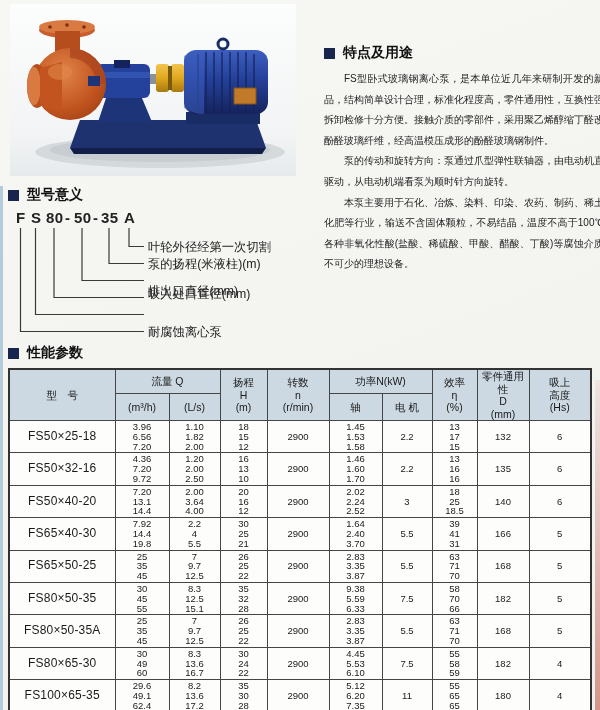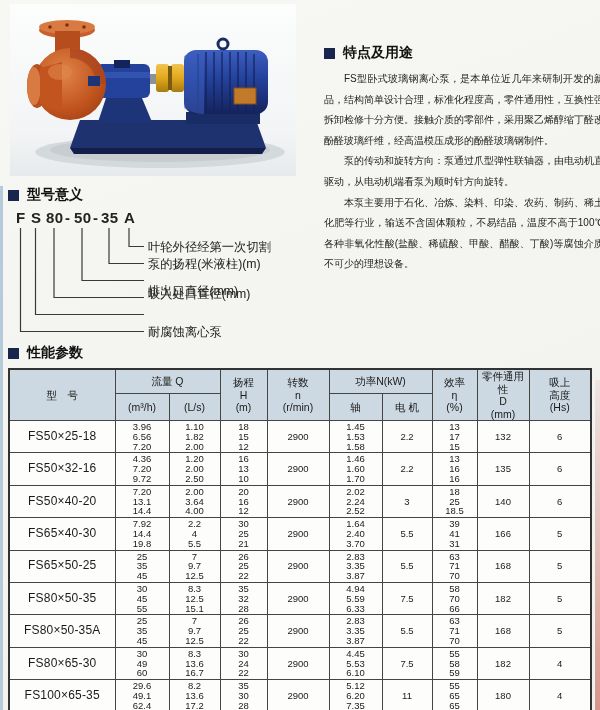--- a/index.html
+++ b/index.html
@@ -356,21 +356,21 @@
             <td class="multi">30
 45
 55</td>
             <td class="multi">8.3
 12.5
 15.1</td>
             <td class="multi">35
 32
 28</td>
             <td>2900</td>
-            <td class="multi">4.94
+            <td class="multi">9.38
 5.59
 6.33</td>
             <td>7.5</td>
             <td class="multi">58
 70
 66</td>
             <td>182</td>
             <td>5</td>
           </tr>
 

